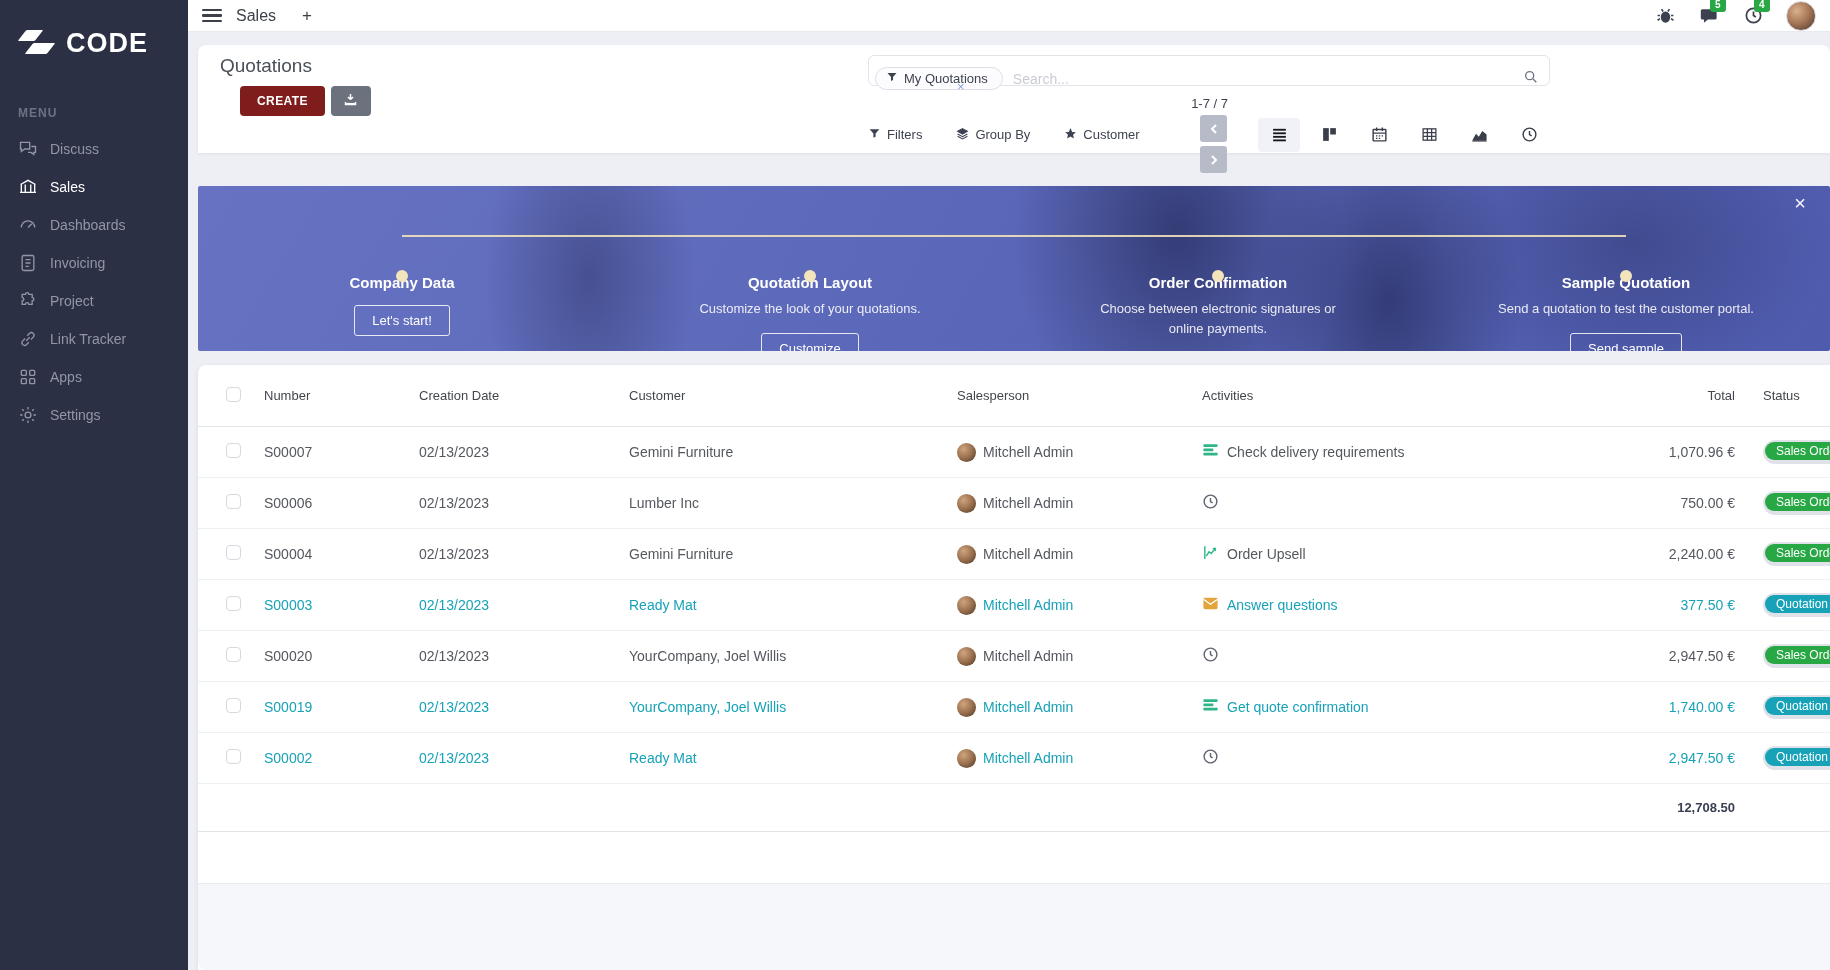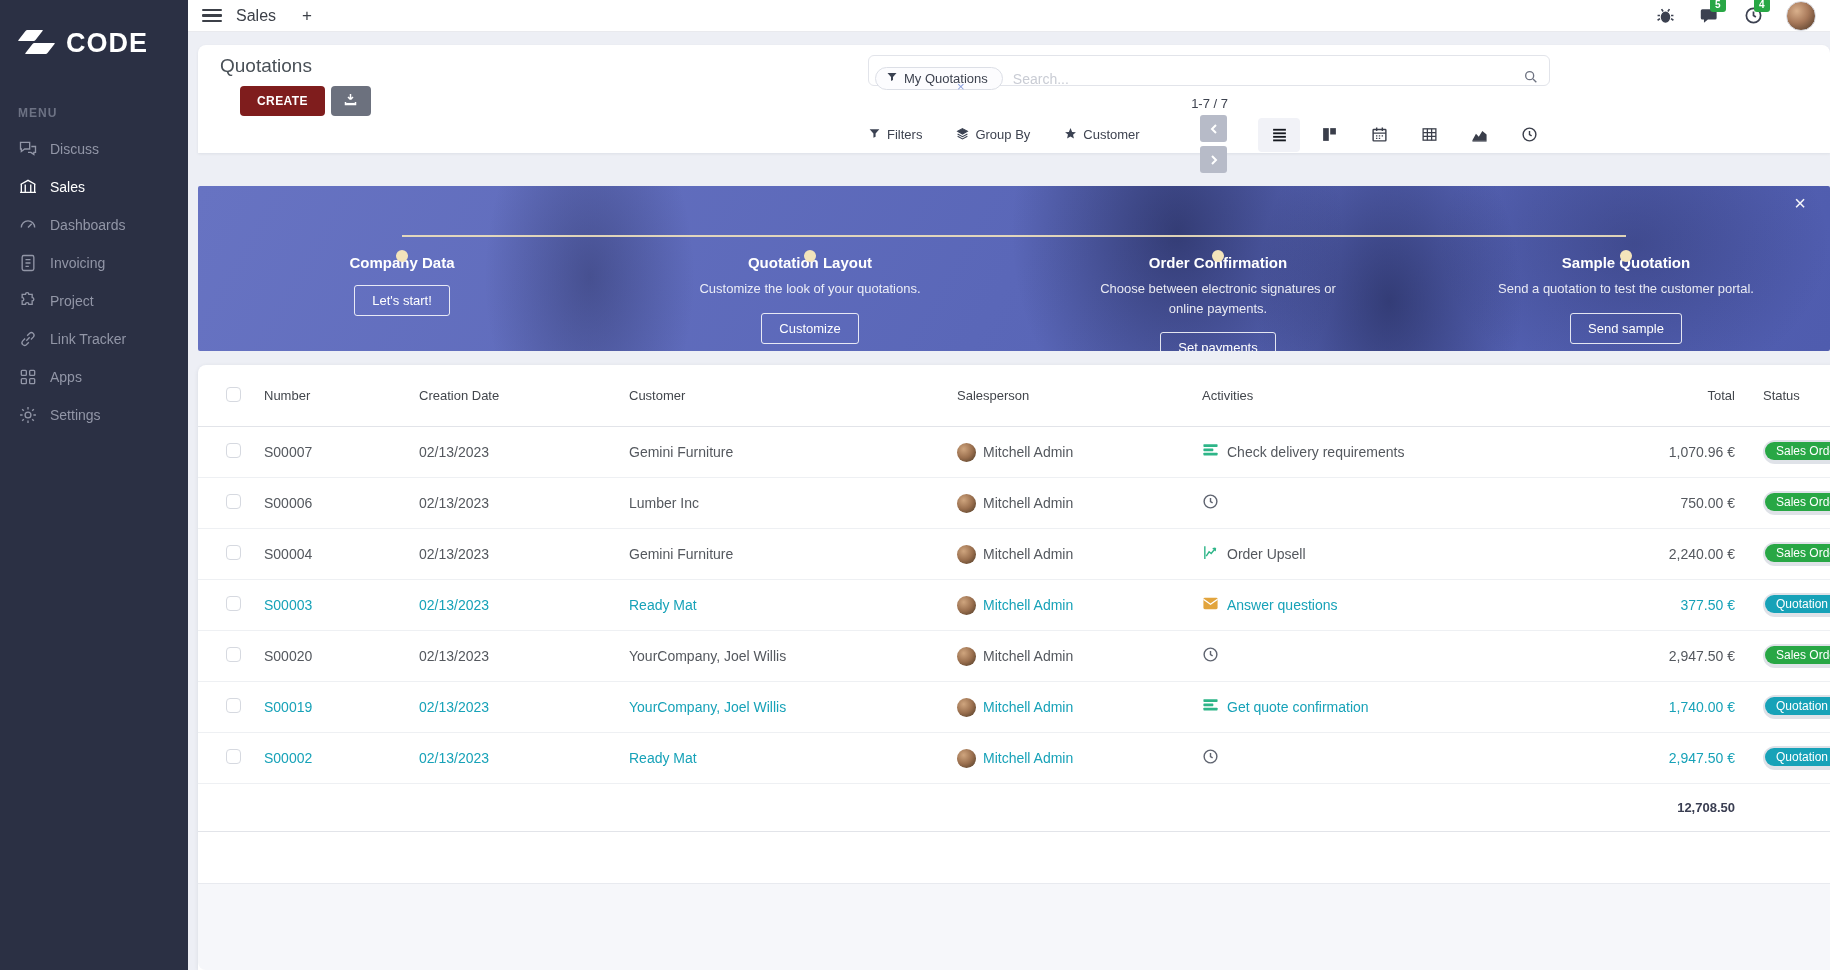--- a/index.html
+++ b/index.html
@@ -65,21 +65,21 @@
   
   .banner { position:relative; margin:33px 0 0 10px; height:226px; border-radius:2px; color:#fff; overflow:hidden;
     background:
       radial-gradient(ellipse 150px 260px at 24% 55%, rgba(28,33,72,.38), transparent 70%),
       radial-gradient(ellipse 230px 300px at 60% 28%, rgba(22,27,64,.55), transparent 72%),
       radial-gradient(ellipse 190px 280px at 73% 70%, rgba(18,23,58,.50), transparent 70%),
       radial-gradient(ellipse 260px 200px at 88% 35%, rgba(30,36,80,.35), transparent 75%),
       linear-gradient(120deg,#6773c2 0%,#5a67b8 50%,#4f5cae 100%);
   }
   .banner-close { position:absolute; top:6px; right:24px; font-size:20px; color:#fff; cursor:pointer; opacity:.95; }
-  .steps { display:flex; height:100%; padding-top:20px; position:relative; }
+  .steps { display:flex; height:100%; padding-top:40px; position:relative; }
   .steps-line { position:absolute; left:12.5%; right:12.5%; top:49px; height:2px; background:#f0e2bd; opacity:.9; }
   .step { flex:1; text-align:center; position:relative; padding:0 30px; }
   .step .dot { position:absolute; top:44px; left:50%; margin-left:-6px; width:12px; height:12px; border-radius:50%; background:#f3e4bb; }
   .step-title { margin-top:48px; font-size:15px; font-weight:bold; }
   .step-desc { margin:8px auto 0; font-size:13px; line-height:1.5; color:rgba(255,255,255,.88); max-width:260px; }
   .step-btn { margin-top:14px; background:transparent; border:1px solid rgba(255,255,255,.85); color:#fff; border-radius:3px; padding:7px 17px; font-size:13px; cursor:pointer; font-family:inherit; }
 
   
   .table-card { margin:14px 0 0 10px; width:1760px; background:#fff; border-radius:8px 0 0 0; box-shadow:0 1px 4px rgba(40,45,70,.10); }
   .tgrid { display:grid; grid-template-columns:66px 155px 210px 328px 245px 335px 208px 210px; align-items:center; }

